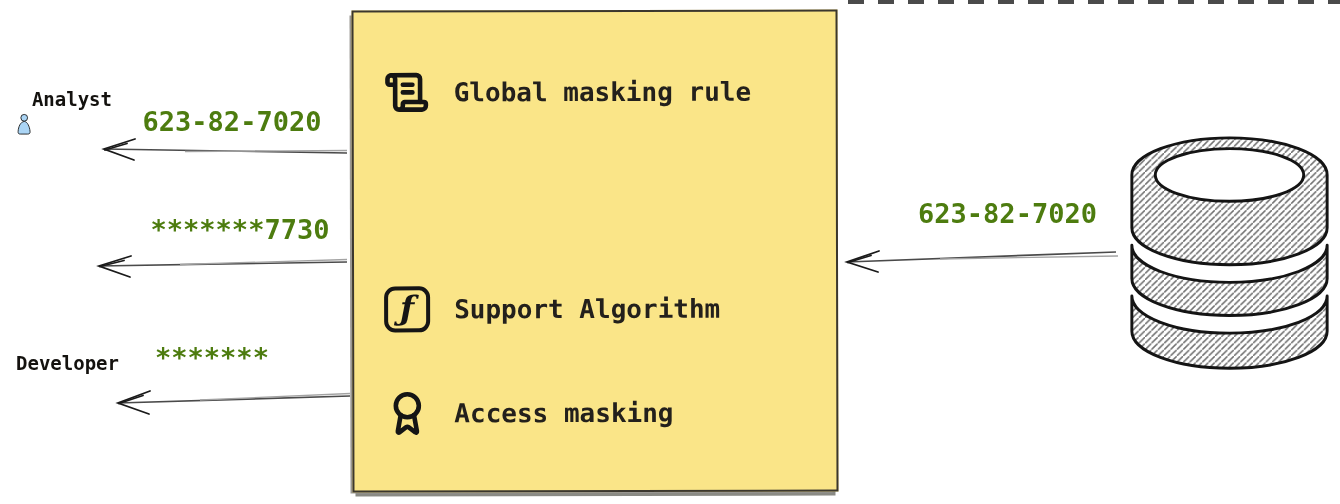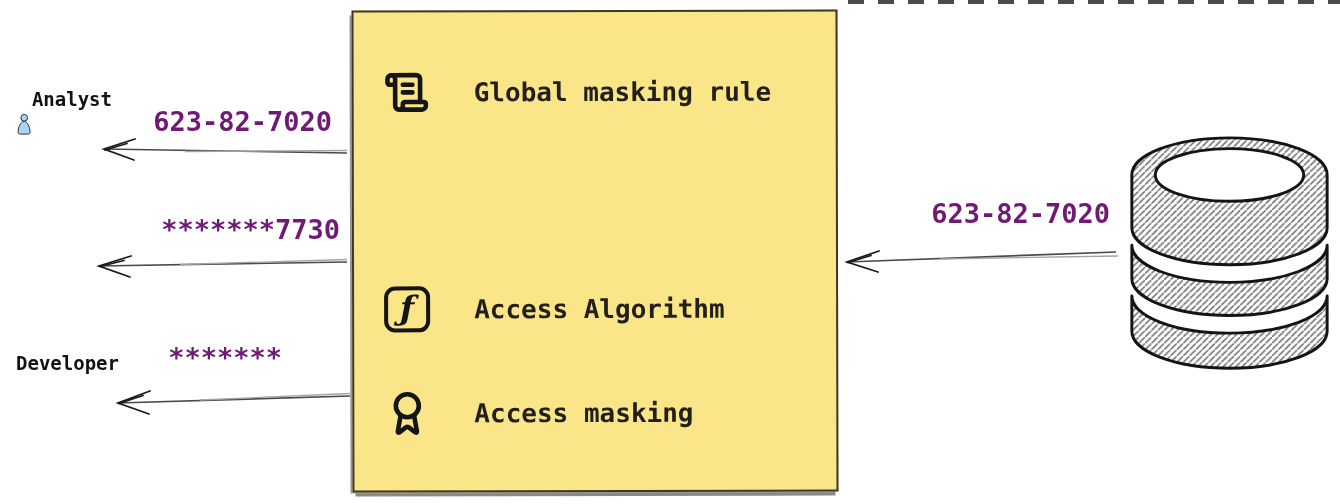--- a/index.html
+++ b/index.html
@@ -20,21 +20,21 @@
   
   .panel{
     position:absolute; left:352px; top:10px; width:486px; height:482px;
     background:var(--masking-box-bg,#FAE588);
     border:2.5px solid var(--masking-box-border,#3B372E);
     box-sizing:border-box;
     box-shadow:-4px 3px 0 -2px #9a9792, 0 7px 0 -3px #8a8a84;
     transform:rotate(-0.12deg);
   }
   .rule-row{
-    position:absolute; left:30px; height:50px; display:flex; align-items:center; gap:44px;
+    position:absolute; left:30px; height:50px; display:flex; align-items:center; gap:24px;
   }
   .rule-row .txt{ font-size:26px; font-weight:bold; color:#23201c; white-space:nowrap; }
   .rule-icon{ width:46px; height:46px; flex:0 0 46px; }
   .rule-icon svg{ width:46px; height:46px; display:block; }
   .fsq{
     width:46px;height:46px; box-sizing:border-box;
     border:4.5px solid #151515; border-radius:11px;
     display:flex;align-items:center;justify-content:center;
   }
   .fsq span{
@@ -50,22 +50,22 @@
   .persona svg{ width:60px; height:77px; display:block; }
   .persona .pname{
     margin-top:2px; font-size:19px; font-weight:bold; white-space:nowrap; color:#14120f;
   }
   .p-analyst  .pbody{ fill:var(--analyst-fill,#ABD5F5); }
   .p-support  .pbody{ fill:var(--support-fill,#FBE79B); }
   .p-developer .pbody{ fill:var(--developer-fill,#D4D8DC); }
 
   
   .val{
-    position:absolute; font-size:27px; font-weight:bold; text-align:right;
-    white-space:nowrap; color:#701a75;
+    position:absolute; font-size:27px; font-weight:bold; text-align:center;
+    white-space:nowrap; color:#4d7c0f;
   }
 
   
   svg.arrows{ position:absolute; left:0; top:0; width:1340px; height:504px; pointer-events:none; }
   .aline { stroke:var(--arrow,#4a4a4a); stroke-width:1.7; fill:none; }
   .aline2{ stroke:#a3a3a3; stroke-width:1.3; fill:none; }
   .ahead { stroke:#1a1a1a; stroke-width:1.8; fill:none; stroke-linecap:round; }
 
   
   .db{ position:absolute; left:1126px; top:122px; width:207px; height:268px; }
@@ -139,21 +139,21 @@
         </svg>
       </span>
       <span class="txt">Global masking rule</span>
     </div>
 
 
     <div class="rule-row" style="top:272px;">
       <span class="fsq">
         <span>ƒ</span>
       </span>
-      <span class="txt">Access Algorithm</span>
+      <span class="txt">Support Algorithm</span>
     </div>
 
     <div class="rule-row" style="top:376px;">
       <span class="rule-icon">
         <svg viewBox="0 0 24 24" fill="none" stroke="#151515" stroke-width="2.4" stroke-linecap="round" stroke-linejoin="round">
           <circle cx="12" cy="8" r="6"></circle>
           <path d="m15.477 12.89 1.515 8.526a.5.5 0 0 1-.81.47l-3.58-2.687a1 1 0 0 0-1.197 0l-3.586 2.686a.5.5 0 0 1-.81-.469l1.514-8.526"></path>
         </svg>
       </span>
       <span class="txt">Access masking</span>

